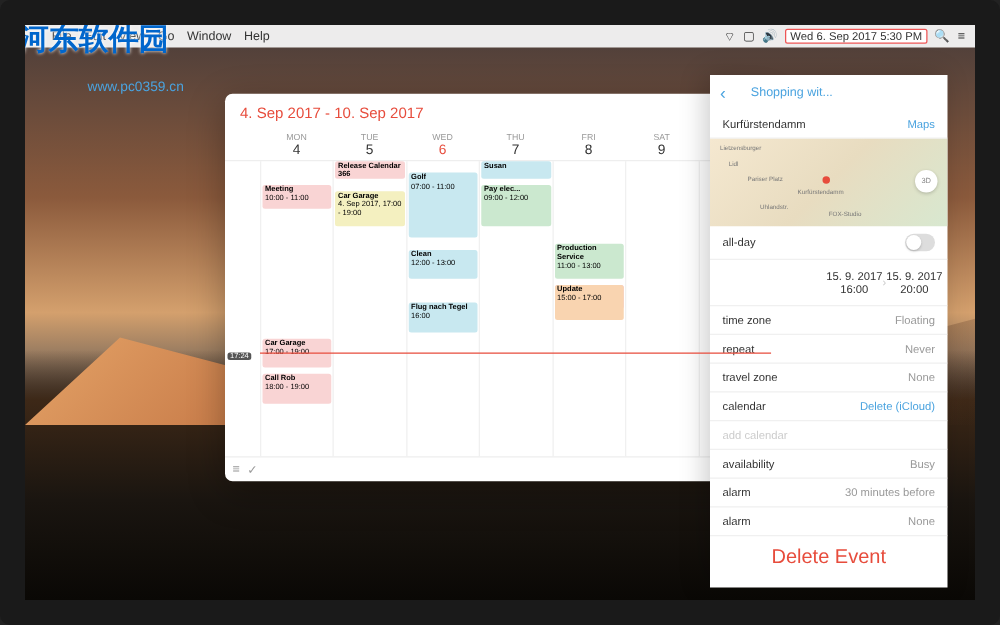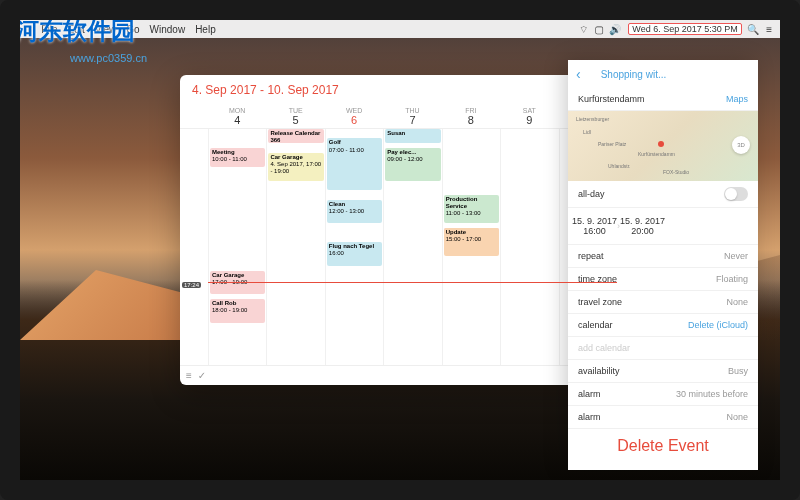--- a/index.html
+++ b/index.html
@@ -1,20 +1,20 @@
 <!DOCTYPE html>
 <html><head>
 <meta charset="utf-8">
 <style>
 *{margin:0;padding:0;box-sizing:border-box;font-family:-apple-system,Helvetica,Arial,sans-serif}
 body{width:800px;height:500px;overflow:hidden;position:relative;background:#222}
 .frame{position:absolute;inset:0;background:linear-gradient(180deg,#1a1a1a 0%,#2a2a2a 100%);border:20px solid #1a1a1a;border-radius:8px}
 .screen{position:absolute;top:20px;left:20px;right:20px;bottom:20px;background:linear-gradient(180deg,#4a3d3a 0%,#8b5a3c 30%,#d4a06d 50%,#2d3a4a 70%,#1a2230 100%);overflow:hidden}
 .watermark{position:absolute;top:-5px;left:-5px;z-index:100;font-size:24px;font-weight:bold;color:#0066cc;text-shadow:0 0 3px #fff}
-.watermark-url{position:absolute;top:32px;left:50px;z-index:100;font-size:11px;color:#4aa3df}
+.watermark-url{position:absolute;top:44px;left:50px;z-index:100;font-size:11px;color:#4aa3df}
 .menubar{position:absolute;top:0;left:0;right:0;height:18px;background:rgba(245,245,245,0.95);display:flex;align-items:center;padding:0 8px;font-size:10px;color:#333;justify-content:space-between}
 .menu-left{display:flex;gap:10px}
 .menu-right{display:flex;gap:6px;align-items:center}
 .menu-right .dt{background:#fff;border:1px solid #e55;padding:0 3px;border-radius:2px;font-size:9px}
 .cal-window{position:absolute;top:55px;left:160px;width:437px;height:310px;background:#fff;border-radius:6px;box-shadow:0 8px 30px rgba(0,0,0,0.3);overflow:hidden;display:flex;flex-direction:column}
 .cal-title{padding:8px 12px;font-size:12px;color:#e74c3c;font-weight:500}
 .day-header{display:flex;border-bottom:1px solid #eee}
 .day-col{flex:1;text-align:center;padding:2px;color:#999;font-size:7px}
 .day-col .num{font-size:11px;color:#333;display:block}
 .day-col.today .num{color:#e74c3c}
@@ -35,21 +35,21 @@
 .dp-title{padding:4px 10px;font-size:11px;color:#333}
 .dp-row{display:flex;justify-content:space-between;align-items:center;padding:6px 10px;border-bottom:1px solid #f0f0f0;color:#333}
 .dp-row .val{color:#999}
 .dp-row .link{color:#4aa3df}
 .map{height:70px;background:linear-gradient(135deg,#f5e8d0 0%,#e8dcc0 50%,#d8e8d0 100%);position:relative;margin:0;font-size:5px;color:#888}
 .map-label{position:absolute;font-size:5px;color:#777}
 .map-pin{position:absolute;top:30px;left:90px;width:6px;height:6px;background:#e74c3c;border-radius:50%}
 .map-3d{position:absolute;right:8px;top:25px;width:18px;height:18px;background:#fff;border-radius:50%;font-size:6px;display:flex;align-items:center;justify-content:center;box-shadow:0 1px 3px rgba(0,0,0,0.2)}
 .toggle{width:24px;height:14px;background:#ddd;border-radius:7px;position:relative}
 .toggle::after{content:"";position:absolute;width:12px;height:12px;background:#fff;border-radius:50%;top:1px;left:1px;box-shadow:0 1px 2px rgba(0,0,0,0.2)}
-.dp-dates{display:flex;justify-content:flex-start;padding:8px 4px;border-bottom:1px solid #f0f0f0;text-align:center;font-size:9px;color:#333}
+.dp-dates{display:flex;justify-content:flex-end;padding:8px 4px;border-bottom:1px solid #f0f0f0;text-align:center;font-size:9px;color:#333}
 .dp-dates .arrow{color:#ccc;align-self:center}
 .delete{text-align:center;padding:8px;color:#e74c3c;font-size:16px}
 .mountains{position:absolute;bottom:0;left:0;right:0;height:200px;background:linear-gradient(180deg,transparent 0%,#3d2817 20%,#1a1510 60%,#0a0805 100%)}
 .mountains::before{content:"";position:absolute;top:-40px;left:0;right:0;height:100px;background:linear-gradient(135deg,#e8a86b 0%,#c97d4a 30%,#5a3825 60%,transparent 100%);clip-path:polygon(0 100%,10% 30%,25% 60%,40% 10%,55% 50%,70% 20%,85% 45%,100% 15%,100% 100%)}
 </style>
 </head>
 <body>
 
 <div class="frame"></div>
 <div class="screen">
@@ -163,26 +163,26 @@
           <div>16:00</div>
         </div>
    <div class="arrow">›</div>
    <div>
           <div>15. 9. 2017</div>
           <div>20:00</div>
         </div>
   </div>
   <div id="detail-rows">
         <div class="dp-row">
+          <span>time zone</span>
+          <span class="val">Floating</span>
+        </div>
+        <div class="dp-row">
           <span>repeat</span>
           <span class="val">Never</span>
-        </div>
-        <div class="dp-row">
-          <span>time zone</span>
-          <span class="val">Floating</span>
         </div>
         <div class="dp-row">
           <span>travel zone</span>
           <span class="val">None</span>
         </div>
         <div class="dp-row">
           <span>calendar</span>
           <span class="link">Delete (iCloud)</span>
         </div>
         <div class="dp-row">

